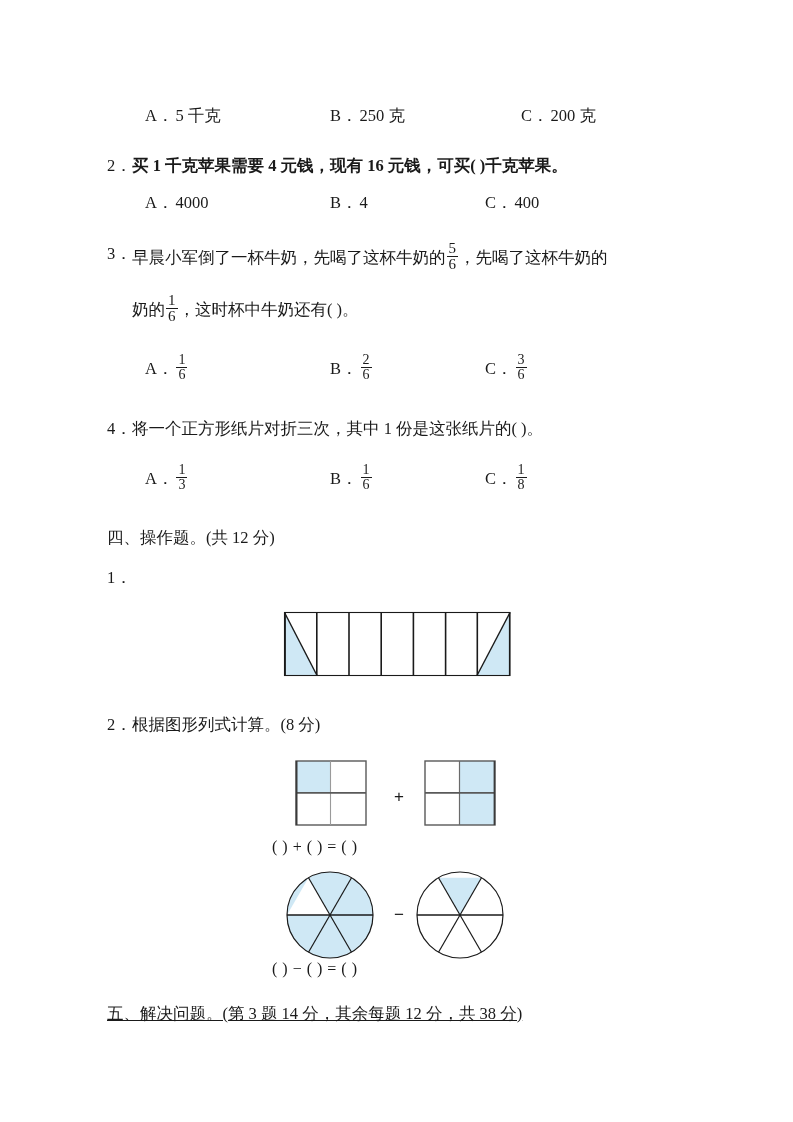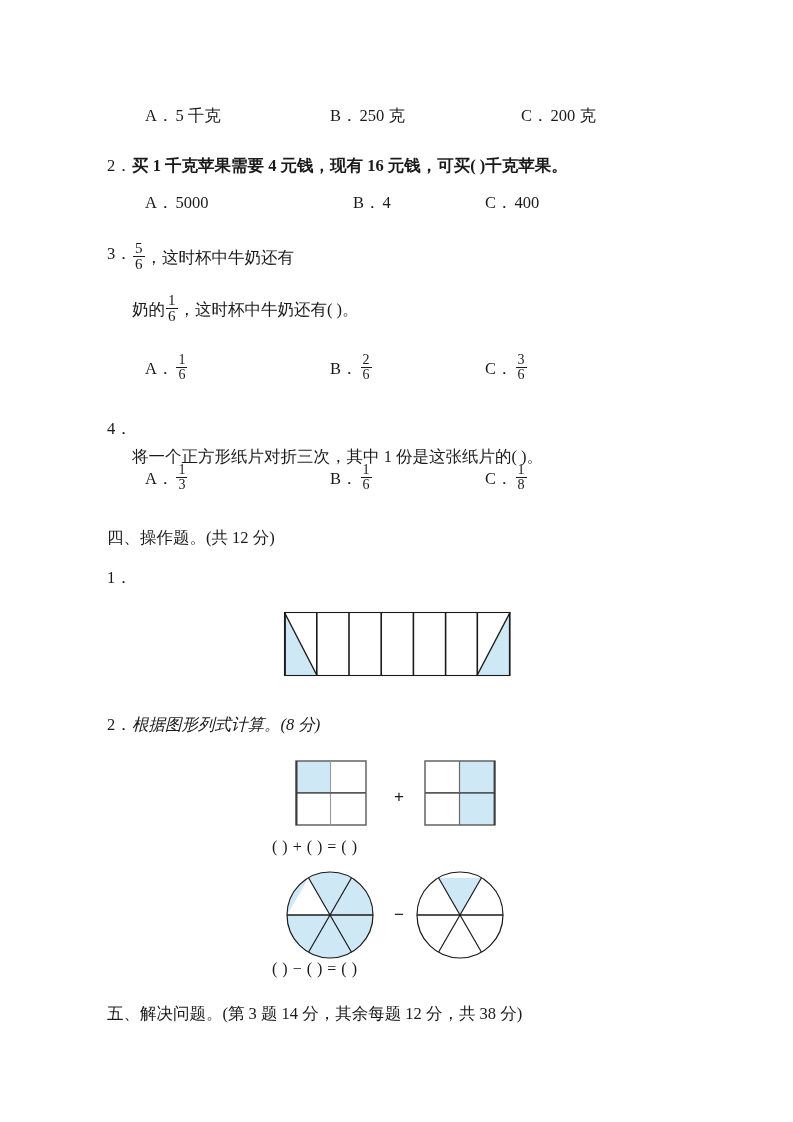--- a/index.html
+++ b/index.html
@@ -119,49 +119,49 @@
     <span class="opt-label">B．</span><span>250 克</span>
   </div>
   <div class="opt" style="left:485px; top:105px;margin-left:36px;">
     <span class="opt-label">C．</span><span>200 克</span>
   </div>
 
   <div class="qnum" style="left:107px; top:155px;">2．</div>
   <div class="stem" style="left:132px; top:155px;font-weight:bold;">买 1 千克苹果需要 4 元钱，现有 16 元钱，可买(        )千克苹果。</div>
 
   <div class="opt" style="left:145px; top:192px;">
-    <span class="opt-label">A．</span><span>5000</span>
-  </div>
-  <div class="opt" style="left:330px; top:192px;margin-left:23px;">
+    <span class="opt-label">A．</span><span>4000</span>
+  </div>
+  <div class="opt" style="left:330px; top:192px;">
     <span class="opt-label">B．</span><span>4</span>
   </div>
   <div class="opt" style="left:485px; top:192px;">
     <span class="opt-label">C．</span><span>400</span>
   </div>
 
   <div class="qnum" style="left:107px; top:243px;">3．</div>
   <div class="stem" style="left:132px; top:243px;">
-    <span class="frac frac-big"><span class="num">5</span><span class="den">6</span></span><span>，这时杯中牛奶还有</span>
+    <span>早晨小军倒了一杯牛奶，先喝了这杯牛奶的</span><span class="frac frac-big"><span class="num">5</span><span class="den">6</span></span><span>，先喝了这杯牛奶的</span>
   </div>
   <div class="stem" style="left:132px; top:295px;">
     <span>奶的</span><span class="frac frac-big"><span class="num">1</span><span class="den">6</span></span><span>，这时杯中牛奶还有(        )。</span>
   </div>
 
   <div class="opt" style="left:145px; top:355px;">
     <span class="opt-label">A．</span><span class="frac"><span class="num">1</span><span class="den">6</span></span>
   </div>
   <div class="opt" style="left:330px; top:355px;">
     <span class="opt-label">B．</span><span class="frac"><span class="num">2</span><span class="den">6</span></span>
   </div>
   <div class="opt" style="left:485px; top:355px;">
     <span class="opt-label">C．</span><span class="frac"><span class="num">3</span><span class="den">6</span></span>
   </div>
 
   <div class="qnum" style="left:107px; top:418px;">4．</div>
-  <div class="stem" style="left:132px; top:418px;margin-top:28px;">将一个正方形纸片对折三次，其中 1 份是这张纸片的(        )。</div>
+  <div class="stem" style="left:132px; top:418px;">将一个正方形纸片对折三次，其中 1 份是这张纸片的(        )。</div>
 
   <div class="opt" style="left:145px; top:465px;">
     <span class="opt-label">A．</span><span class="frac"><span class="num">1</span><span class="den">3</span></span>
   </div>
   <div class="opt" style="left:330px; top:465px;">
     <span class="opt-label">B．</span><span class="frac"><span class="num">1</span><span class="den">6</span></span>
   </div>
   <div class="opt" style="left:485px; top:465px;">
     <span class="opt-label">C．</span><span class="frac"><span class="num">1</span><span class="den">8</span></span>
   </div>
@@ -187,21 +187,21 @@
       <line x1="130.4" y1="1.5" x2="130.4" y2="64.5" stroke="#1a1a1a" stroke-width="1.6"></line>
       <line x1="162.6" y1="1.5" x2="162.6" y2="64.5" stroke="#1a1a1a" stroke-width="1.6"></line>
       <line x1="194.3" y1="1.5" x2="194.3" y2="64.5" stroke="#1a1a1a" stroke-width="1.6"></line>
 
       <line x1="2" y1="1.5" x2="2" y2="64.5" stroke="#1a1a1a" stroke-width="1.8"></line>
       <line x1="226.5" y1="1.5" x2="226.5" y2="64.5" stroke="#1a1a1a" stroke-width="1.2"></line>
     </svg>
   </div>
 
   <div class="qnum" style="left:107px; top:714px;">2．</div>
-  <div class="stem" style="left:132px; top:714px;font-style:italic;">根据图形列式计算。(8 分)</div>
+  <div class="stem" style="left:132px; top:714px;">根据图形列式计算。(8 分)</div>
 
   <div class="sq" style="left:295px; top:760px;">
     <svg width="72" height="66" viewBox="0 0 72 66" xmlns="http://www.w3.org/2000/svg">
       <rect x="1" y="1" width="34.5" height="31.5" fill="#cfe8f5"></rect>
       <rect x="1" y="1" width="70" height="64" fill="none" stroke="#595959" stroke-width="1.4"></rect>
       <line x1="35.5" y1="1" x2="35.5" y2="65" stroke="#9a9a9a" stroke-width="1.1"></line>
       <line x1="1" y1="32.8" x2="71" y2="32.8" stroke="#595959" stroke-width="1.7"></line>
       <line x1="1.6" y1="1" x2="1.6" y2="65" stroke="#3a3a3a" stroke-width="1.8"></line>
     </svg>
   </div>
@@ -241,15 +241,15 @@
       <path d="M45 45 L23.5 7.76 L66.5 7.76 Z" fill="#cfe8f5"></path>
       <circle cx="45" cy="45" r="43" fill="none" stroke="#1a1a1a" stroke-width="1.2"></circle>
       <line x1="2" y1="45" x2="88" y2="45" stroke="#1a1a1a" stroke-width="1.6"></line>
       <line x1="23.5" y1="7.76" x2="66.5" y2="82.24" stroke="#1a1a1a" stroke-width="1.2"></line>
       <line x1="66.5" y1="7.76" x2="23.5" y2="82.24" stroke="#1a1a1a" stroke-width="1.2"></line>
     </svg>
   </div>
 
   <div class="blank-line" style="left:272px; top:960px;">(          )  −  (          )  =  (          )</div>
 
-  <div class="section-head" style="left:107px; top:1003px;">五、解决问题。(第 3 题 14 分，其余每题 12 分，共 38 分)</div>
+  <div class="section-head" style="left:107px; top:1003px;text-decoration:underline;">五、解决问题。(第 3 题 14 分，其余每题 12 分，共 38 分)</div>
 
 </div>
 
 </body></html>

